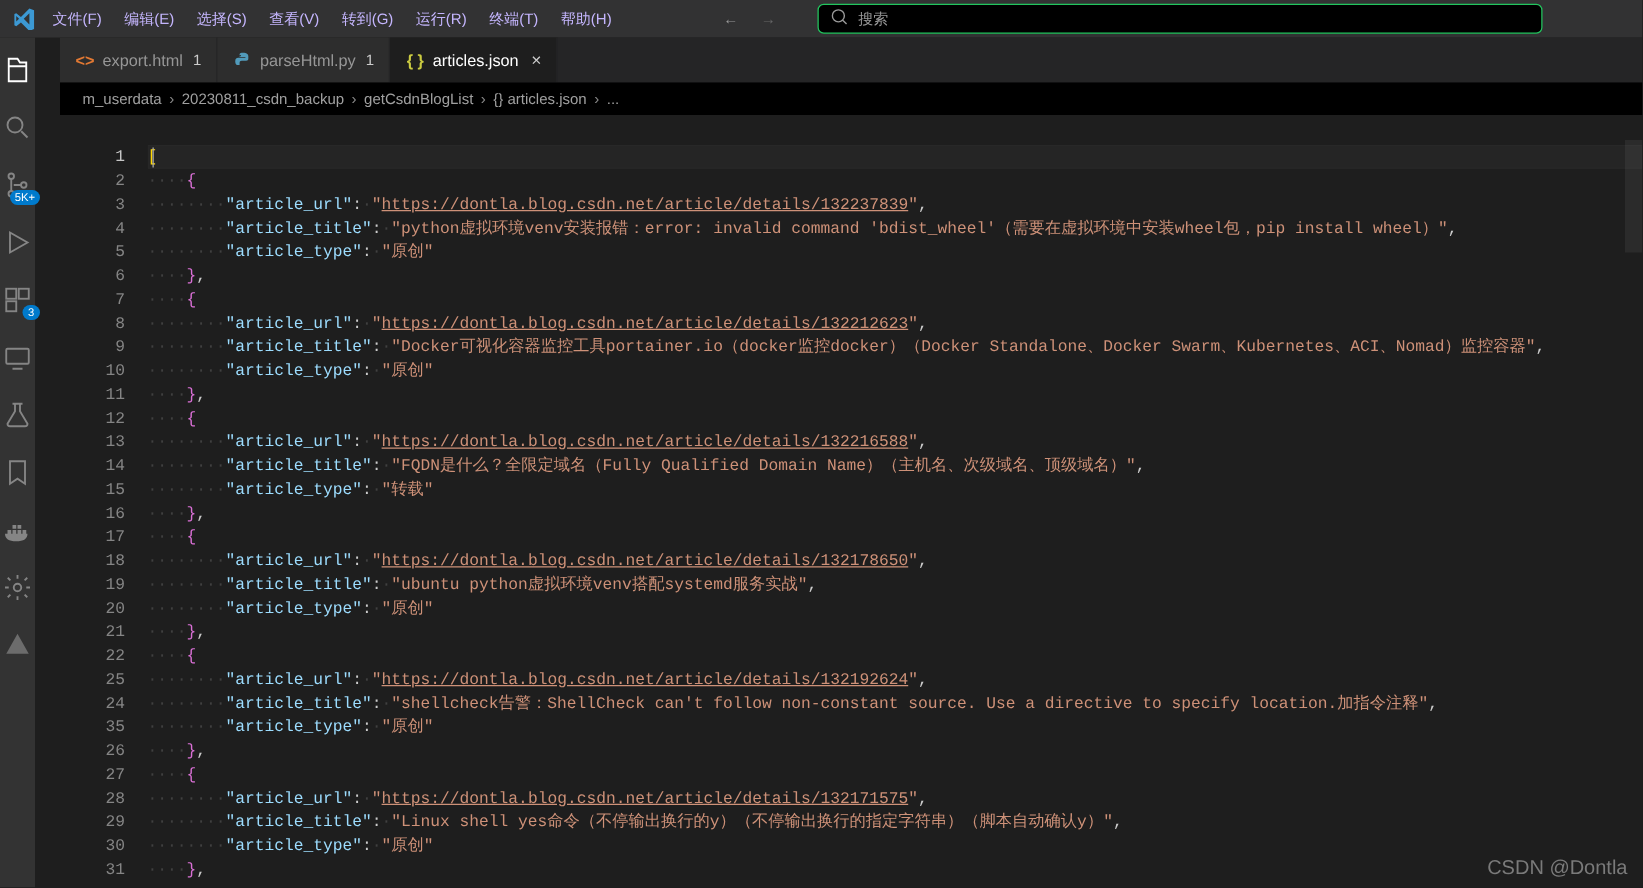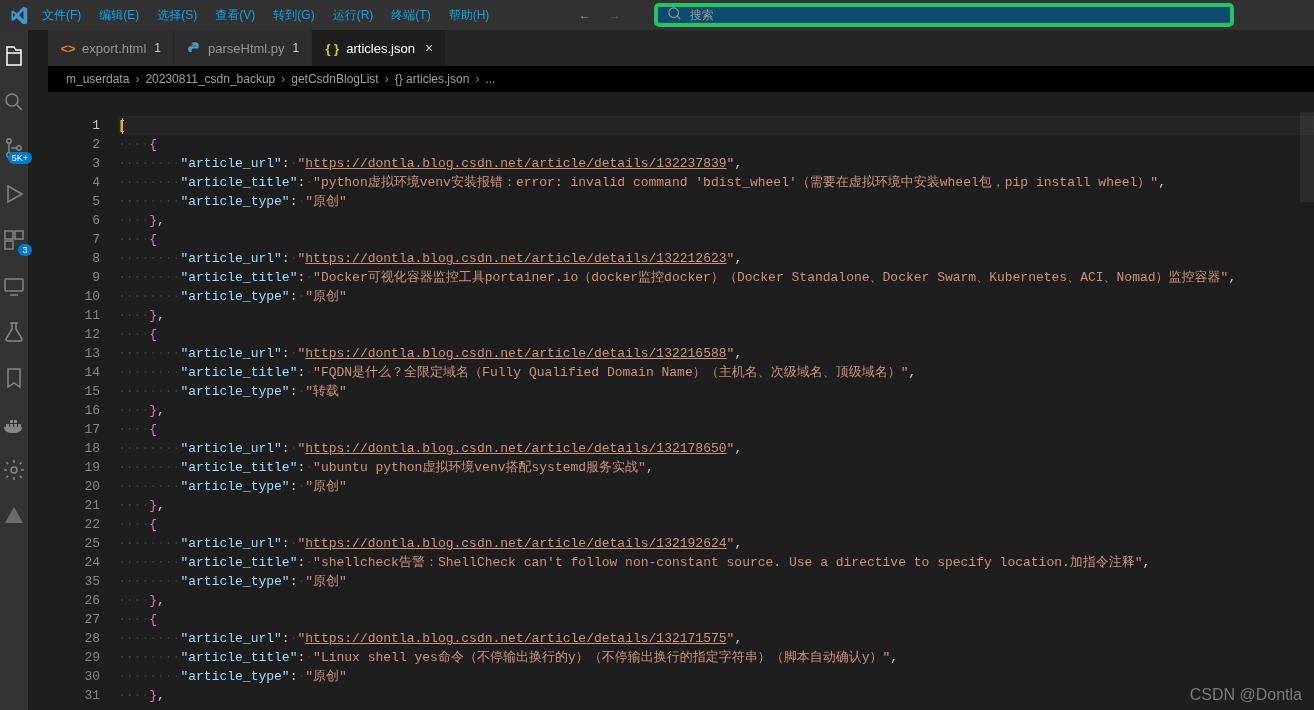--- a/index.html
+++ b/index.html
@@ -11,26 +11,26 @@
     overflow: hidden; position: relative;
   }
   
   .titlebar {
     height: 30px; background: #323233;
     display: flex; align-items: center; padding: 0 4px;
     font-family: "Segoe UI", sans-serif; font-size: 12px;
   }
   .logo { width: 30px; display:flex; align-items:center; justify-content:center; }
   .menubar { display: flex; gap: 2px; }
-  .menu-item { padding: 4px 8px; color: #0ea5e9; cursor: default; border-radius:4px; }
+  .menu-item { padding: 4px 8px; color: #c4b5fd; cursor: default; border-radius:4px; }
   .title-center { flex: 1; display:flex; align-items:center; justify-content:center; gap:8px; }
   .nav-arrow { width:22px; height:22px; display:flex; align-items:center; justify-content:center; color:#999; border-radius:4px; }
   .search-box {
-    flex: 0 0 580px; height: 24px; background: #0c4a6e;
-    border: 4px solid #22c55e; border-radius: 5px;
+    flex: 0 0 580px; height: 24px; background: #000000;
+    border: 1px solid #22c55e; border-radius: 5px;
     display:flex; align-items:center; padding: 0 10px; color:#999;
     gap:8px; margin-left:20px;
   }
   
   .activitybar {
     position:absolute; left:0; top:30px; bottom:0;
     width: 28px; background: #333333;
     display:flex; flex-direction:column; align-items:center; padding-top:6px; gap:6px;
   }
   .act-item { width:48px; height:40px; display:flex; align-items:center; justify-content:center; position:relative; color:#858585; }

